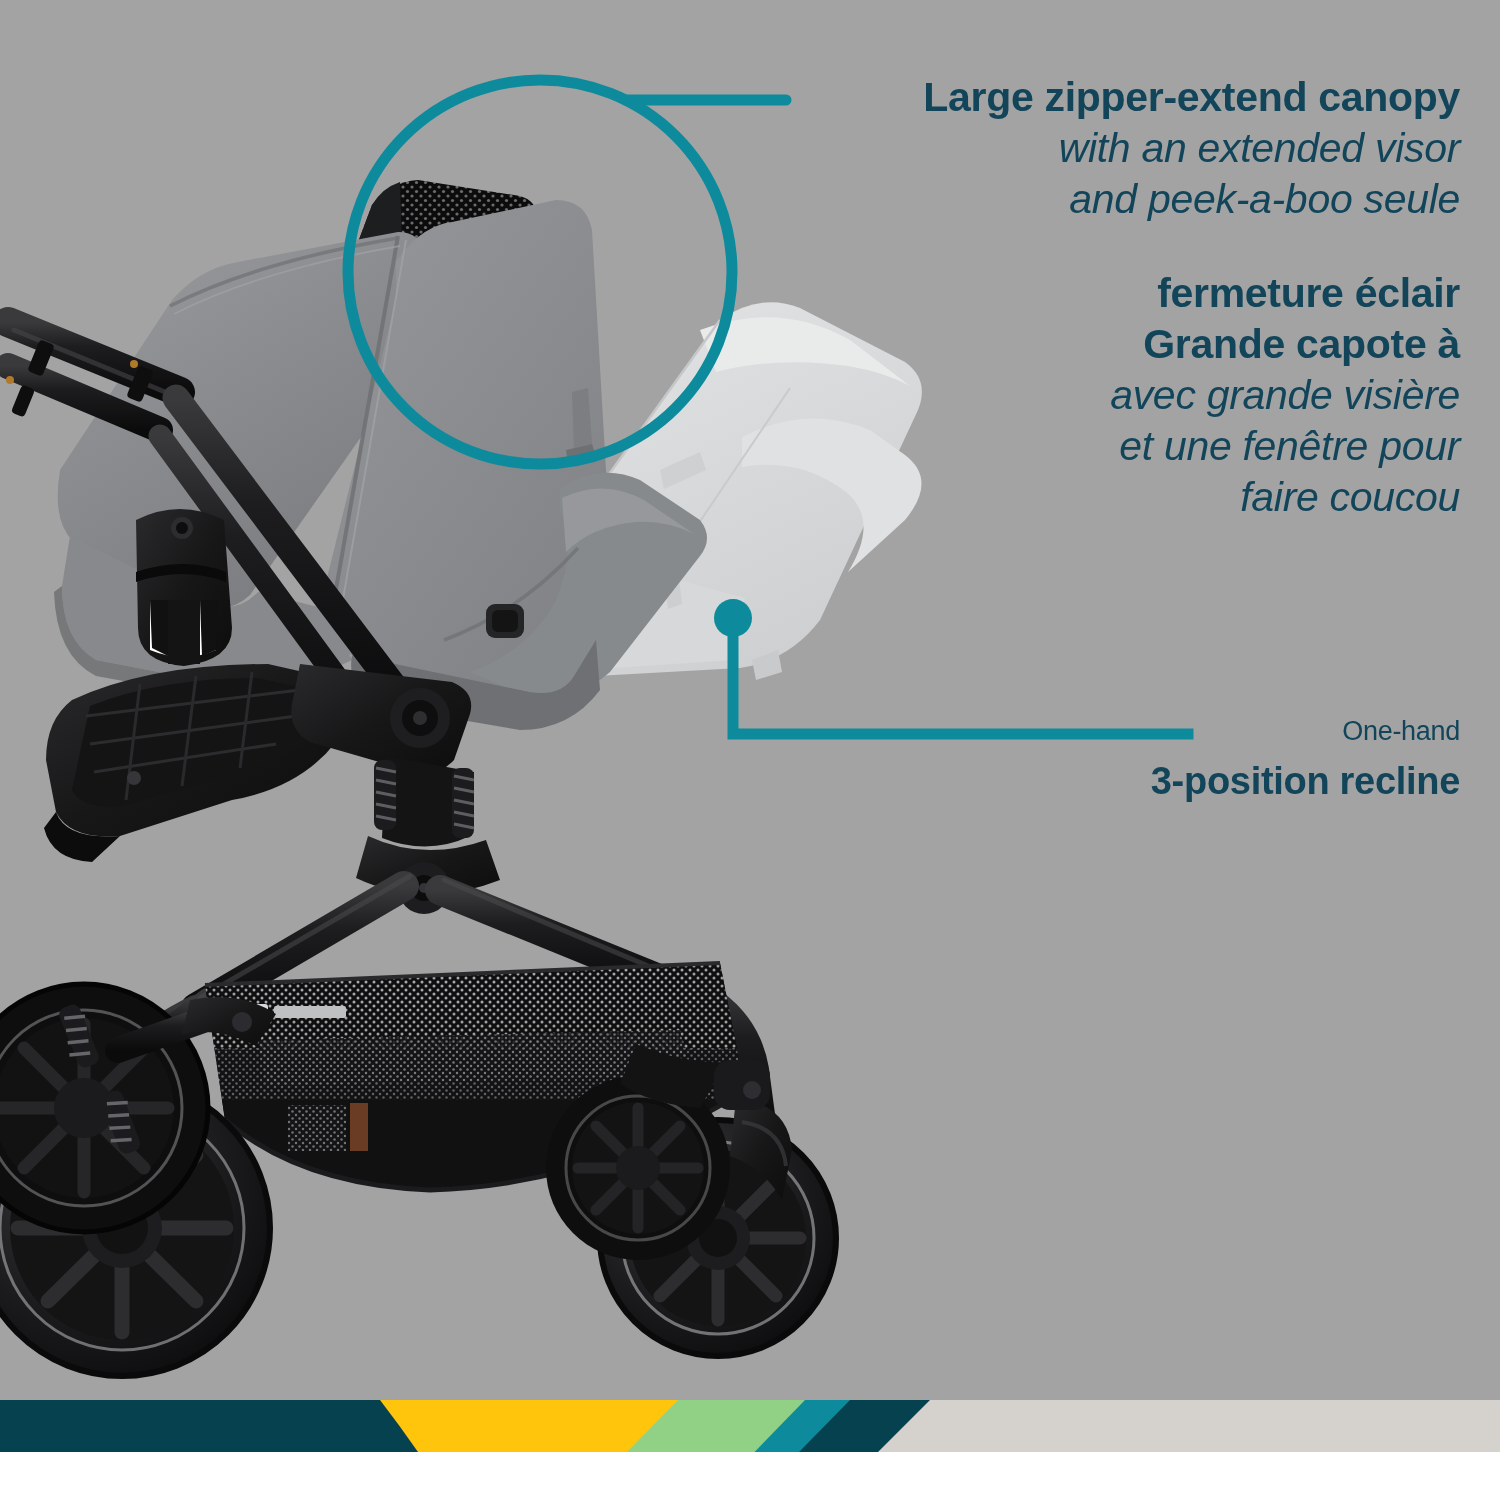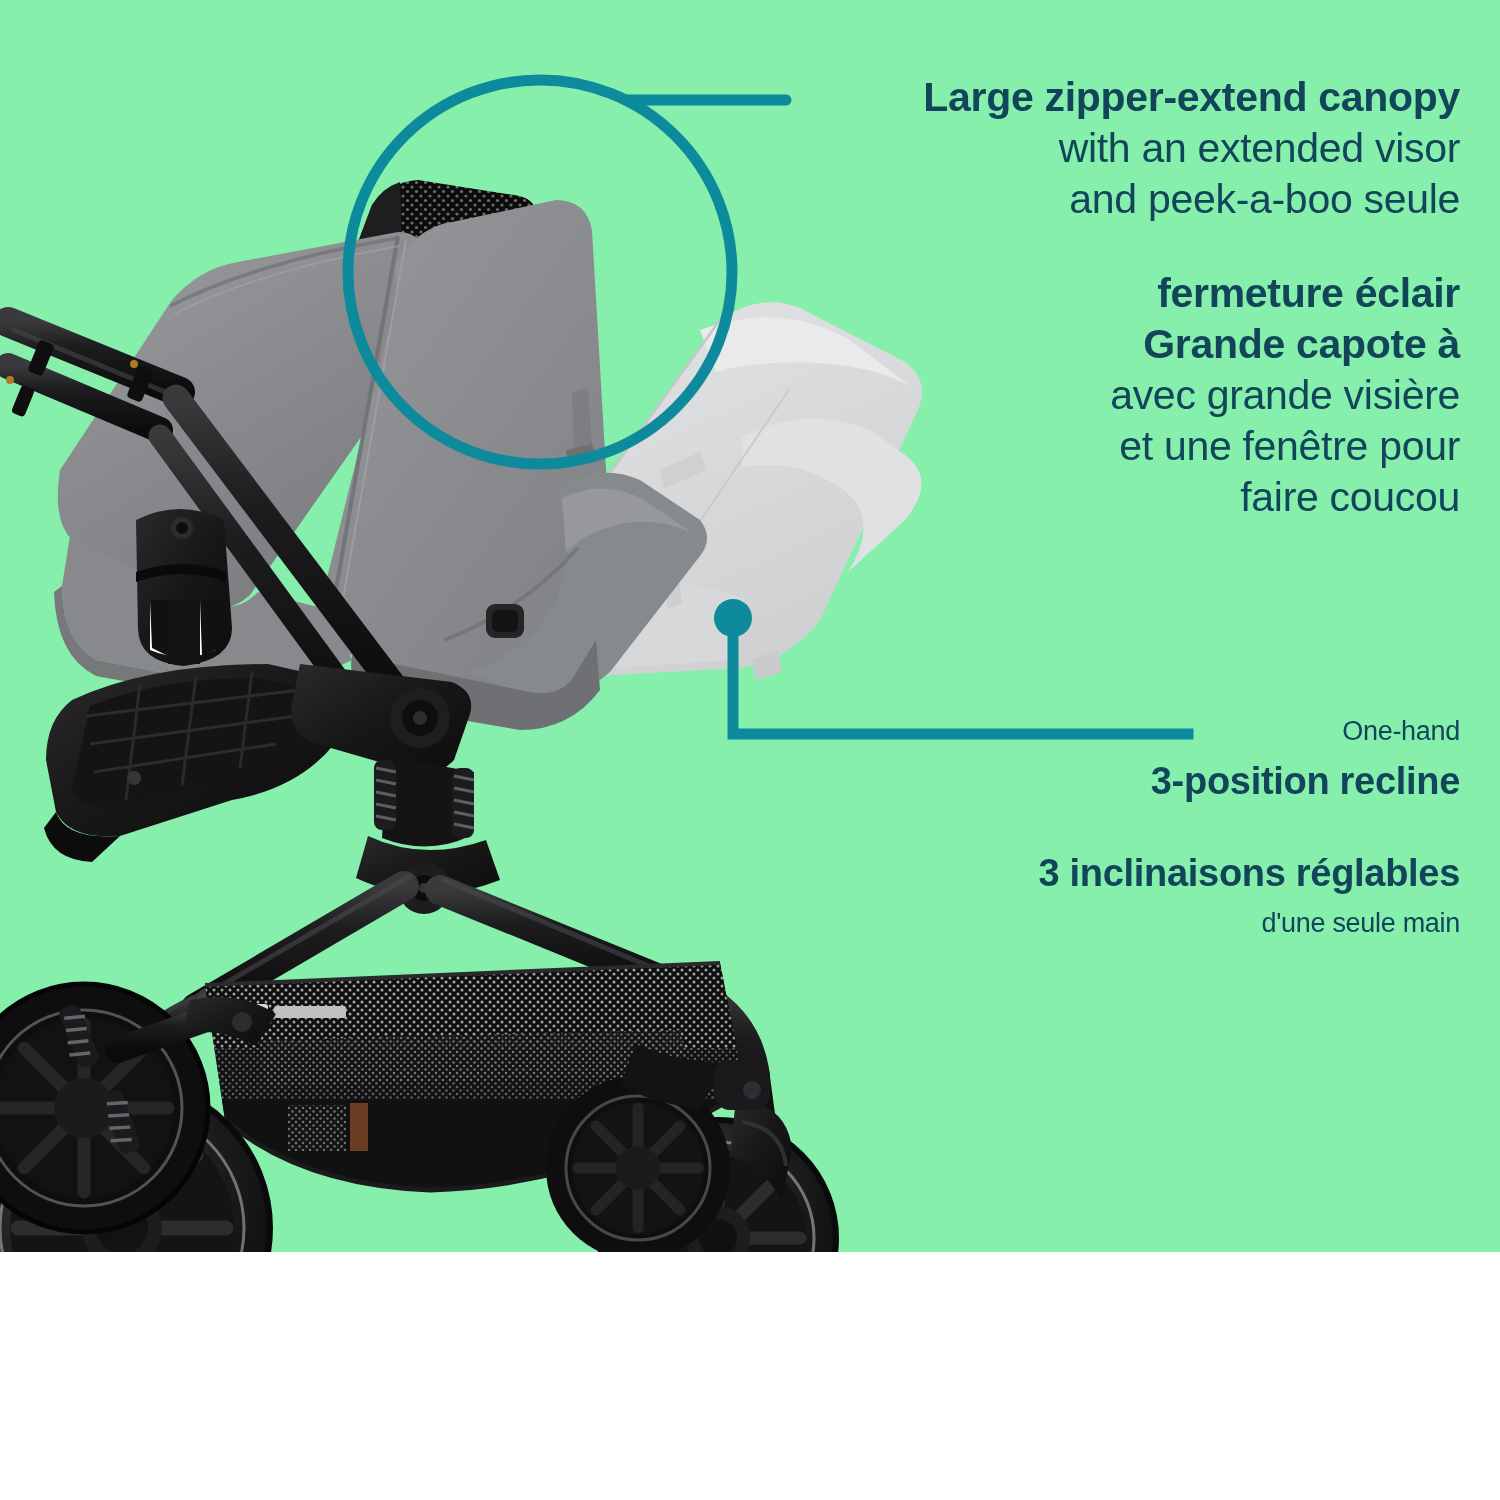--- a/index.html
+++ b/index.html
@@ -4,36 +4,36 @@
 <title>Stroller Feature Infographic</title>
 <style>
   html,body{margin:0;padding:0;}
   body{
     width:1500px;height:1500px;
     background:#ffffff;
     font-family:"Liberation Sans", sans-serif;
     overflow:hidden;
     position:relative;
   }
-  #stage{position:absolute;inset:0;width:1500px;height:1252px;overflow:hidden;background:#86efac;}
+  #stage{position:absolute;inset:0;width:1500px;height:1452px;overflow:hidden;background:#a3a3a3;}
 
   
   #product-art{position:absolute;left:0;top:0;width:1500px;height:1500px;}
 
   
   .callout{position:absolute;text-align:right;color:#12455a;}
 
   .cal-en-1{left:700px;top:72px;width:760px;}
   .cal-fr-1{left:860px;top:268px;width:600px;}
   .cal-en-2{left:860px;top:706px;width:600px;}
   .cal-fr-2{left:820px;top:848px;width:640px;}
 
   .line{display:block;white-space:nowrap;}
   .hd{font-weight:bold;font-size:41px;line-height:51px;letter-spacing:-0.3px;}
-  .bd{font-weight:normal;font-size:41px;line-height:51px;letter-spacing:-0.3px;}
+  .bd{font-weight:normal;font-size:41px;line-height:51px;letter-spacing:-0.3px;font-style:italic;}
   .hd2{font-weight:bold;font-size:38px;line-height:50px;letter-spacing:-0.3px;}
   .bd2{font-weight:normal;font-size:27px;line-height:50px;letter-spacing:-0.3px;}
 
   
   #leaders{position:absolute;left:0;top:0;width:1500px;height:1500px;pointer-events:none;}
 
   
   #brand-bar{position:absolute;left:0;top:1400px;width:1500px;height:100px;}
 </style>
 </head>
@@ -358,24 +358,20 @@
     <span class="line bd">avec grande visière</span>
     <span class="line bd">et une fenêtre pour</span>
     <span class="line bd">faire coucou</span>
   </div>
 
   <div class="callout cal-en-2">
     <span class="line bd2">One-hand</span>
     <span class="line hd2">3-position recline</span>
   </div>
 
-  <div class="callout cal-fr-2">
-    <span class="line hd2">3 inclinaisons réglables</span>
-    <span class="line bd2">d'une seule main</span>
-  </div>
 
   <svg id="brand-bar" viewBox="0 0 1500 100" preserveAspectRatio="none" aria-hidden="true">
     <rect x="0" y="0" width="1500" height="100" fill="#d5d1cd"></rect>
     <path d="M820,0 L930,0 L830,100 L720,100 Z" fill="#06414f"></path>
     <path d="M790,0 L850,0 L752,100 L692,100 Z" fill="#0d8b9c"></path>
     <path d="M660,0 L805,0 L708,100 L562,100 Z" fill="#91d186"></path>
     <path d="M352,0 L678,0 L580,100 L352,100 Z" fill="#ffc40c"></path>
     <path d="M0,0 L380,0 Q400,26 418,52 Q400,78 382,100 L0,100 Z" fill="#06414f"></path>
   </svg>
 

